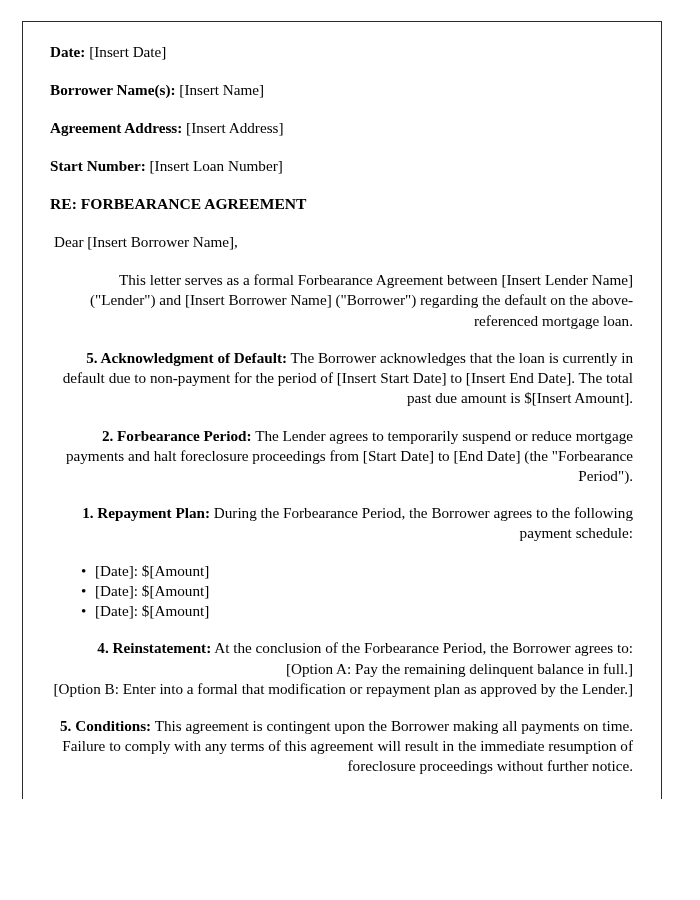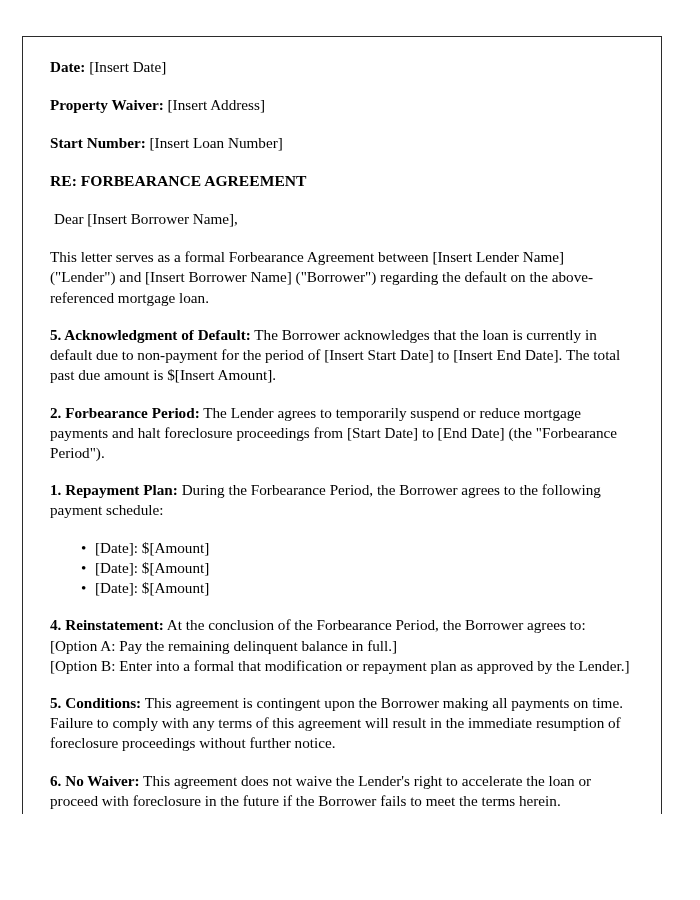--- a/index.html
+++ b/index.html
@@ -12,21 +12,21 @@
     height: 900px;
     font-family: "Liberation Serif", "DejaVu Serif", serif;
     color: #000000;
     overflow: hidden;
   }
 
   
   .page-sheet {
     position: absolute;
     left: 22px;
-    top: 36px;
+    top: 21px;
     width: 640px;
     height: 778px;
     box-sizing: border-box;
     border-left: 1.5px solid #2b2b2b;
     border-top: 1.5px solid #2b2b2b;
     border-right: 1.5px solid #2b2b2b;
     border-bottom: none;
     background: #ffffff;
     overflow: hidden;
   }
@@ -61,21 +61,21 @@
     font-size: 15.2px;
     line-height: 1.3;
     margin: 12px 0 18px 0;
     padding-left: 4px;
   }
 
   .para {
     font-size: 15.2px;
     line-height: 1.33;
     margin: 0 0 17px 0;
-    text-align: left;
+    text-align: right;
   }
   .para .lead {
     font-weight: bold;
   }
 
   .payment-list {
     list-style: none;
     margin: 0 0 17px 0;
     padding: 0;
   }
@@ -98,23 +98,27 @@
 <body>
 
 <div class="page-sheet">
   <div class="page-body">
 
     <p class="field-line">
       <span class="field-label">Date:</span>
       <span class="field-value">[Insert Date]</span>
     </p>
 
+    <p class="field-line">
+      <span class="field-label">Borrower Name(s):</span>
+      <span class="field-value">[Insert Name]</span>
+    </p>
 
     <p class="field-line">
-      <span class="field-label">Property Waiver:</span>
+      <span class="field-label">Agreement Address:</span>
       <span class="field-value">[Insert Address]</span>
     </p>
 
     <p class="field-line">
       <span class="field-label">Start Number:</span>
       <span class="field-value">[Insert Loan Number]</span>
     </p>
 
     <p class="re-heading">RE: FORBEARANCE AGREEMENT</p>
 

